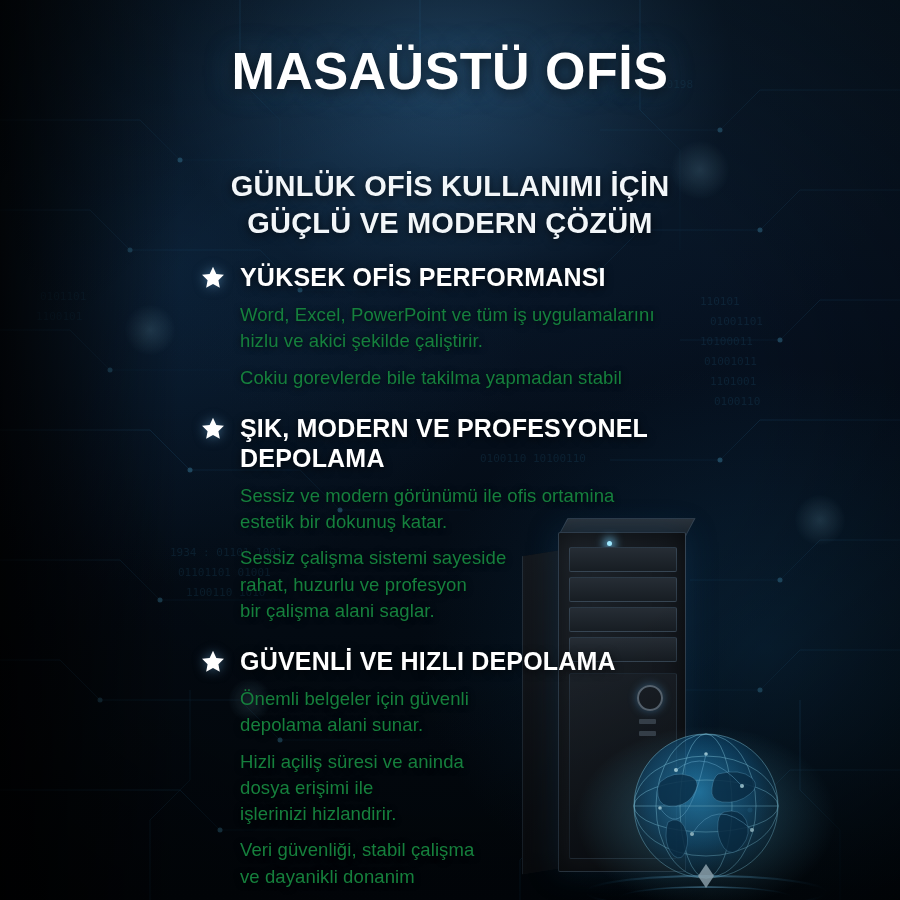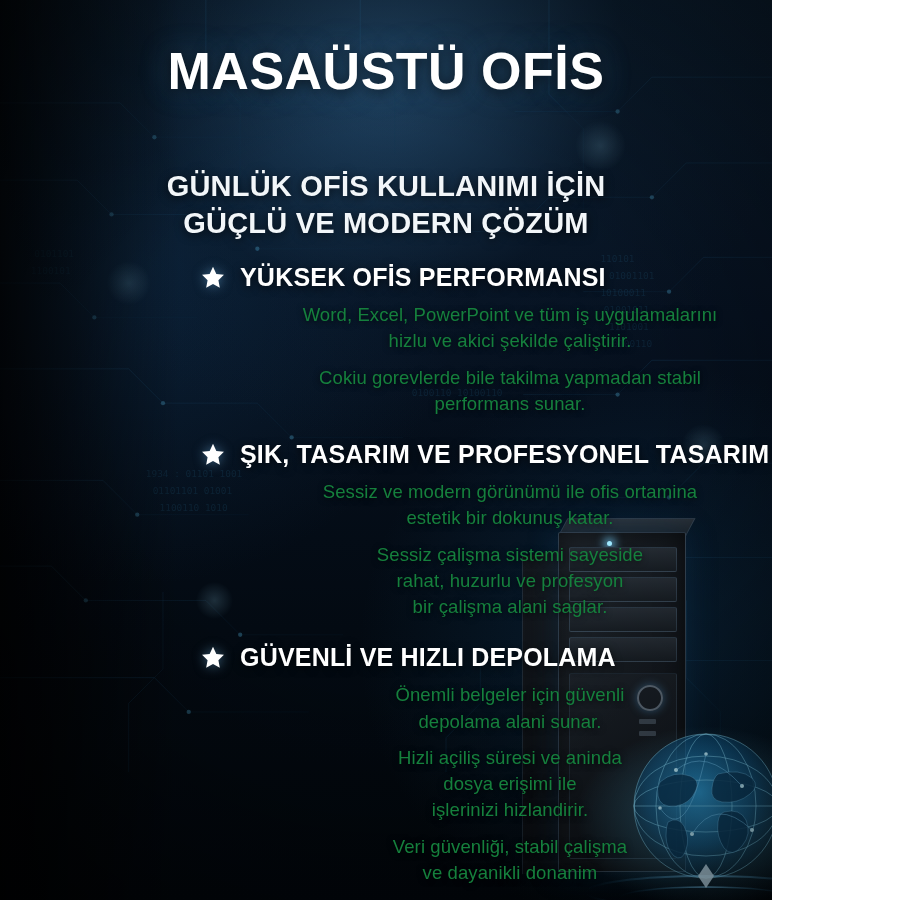--- a/index.html
+++ b/index.html
@@ -2,21 +2,21 @@
 <html><head>
 <meta charset="utf-8">
 <style>
   html, body {
     margin: 0;
     padding: 0;
     background: #ffffff;
   }
   .poster {
     position: relative;
-    width: 772px;
+    width: 900px;
     height: 900px;
     overflow: hidden;
     background: #03070d;
     font-family: "Liberation Sans", sans-serif;
   }
 
   
   .bg-base {
     position: absolute;
     inset: 0;
@@ -79,21 +79,20 @@
 
   
   .features {
     position: absolute;
     top: 262px;
     left: 200px;
     width: 580px;
   }
   .feature {
     margin-bottom: 22px;
-    text-align: center;
   }
   .feat-head {
     display: flex;
     align-items: flex-start;
     gap: 14px;
   }
   .star {
     flex: 0 0 auto;
     width: 26px;
     height: 26px;
@@ -391,31 +390,30 @@
           </svg>
           <div class="feat-title">YÜKSEK OFİS PERFORMANSI</div>
         </div>
         <div class="feat-lines">
           <div class="para">
             <div class="line">Word, Excel, PowerPoint ve tüm iş uygulamalarını</div>
             <div class="line">hizlu ve akici şekilde çaliştirir.</div>
           </div>
           <div class="para">
             <div class="line">Cokiu gorevlerde bile takilma yapmadan stabil</div>
-            <div class="line">performans sunar.</div>
           </div>
         </div>
       </div>
 
       <div class="feature">
         <div class="feat-head">
           <svg class="star" viewBox="0 0 24 24">
             <path fill="currentColor" d="M12 1.6l3.1 6.6 7 .9-5.1 4.9 1.3 7L12 17.6 5.7 21l1.3-7L1.9 9.1l7-.9z"></path>
           </svg>
-          <div class="feat-title">ŞIK, TASARIM VE PROFESYONEL TASARIM</div>
+          <div class="feat-title">ŞIK, MODERN VE PROFESYONEL DEPOLAMA</div>
         </div>
         <div class="feat-lines">
           <div class="para">
             <div class="line">Sessiz ve modern görünümü ile ofis ortamina</div>
             <div class="line">estetik bir dokunuş katar.</div>
           </div>
           <div class="para">
             <div class="line">Sessiz çalişma sistemi sayeside</div>
             <div class="line">rahat, huzurlu ve profesyon</div>
             <div class="line">bir çalişma alani saglar.</div>

